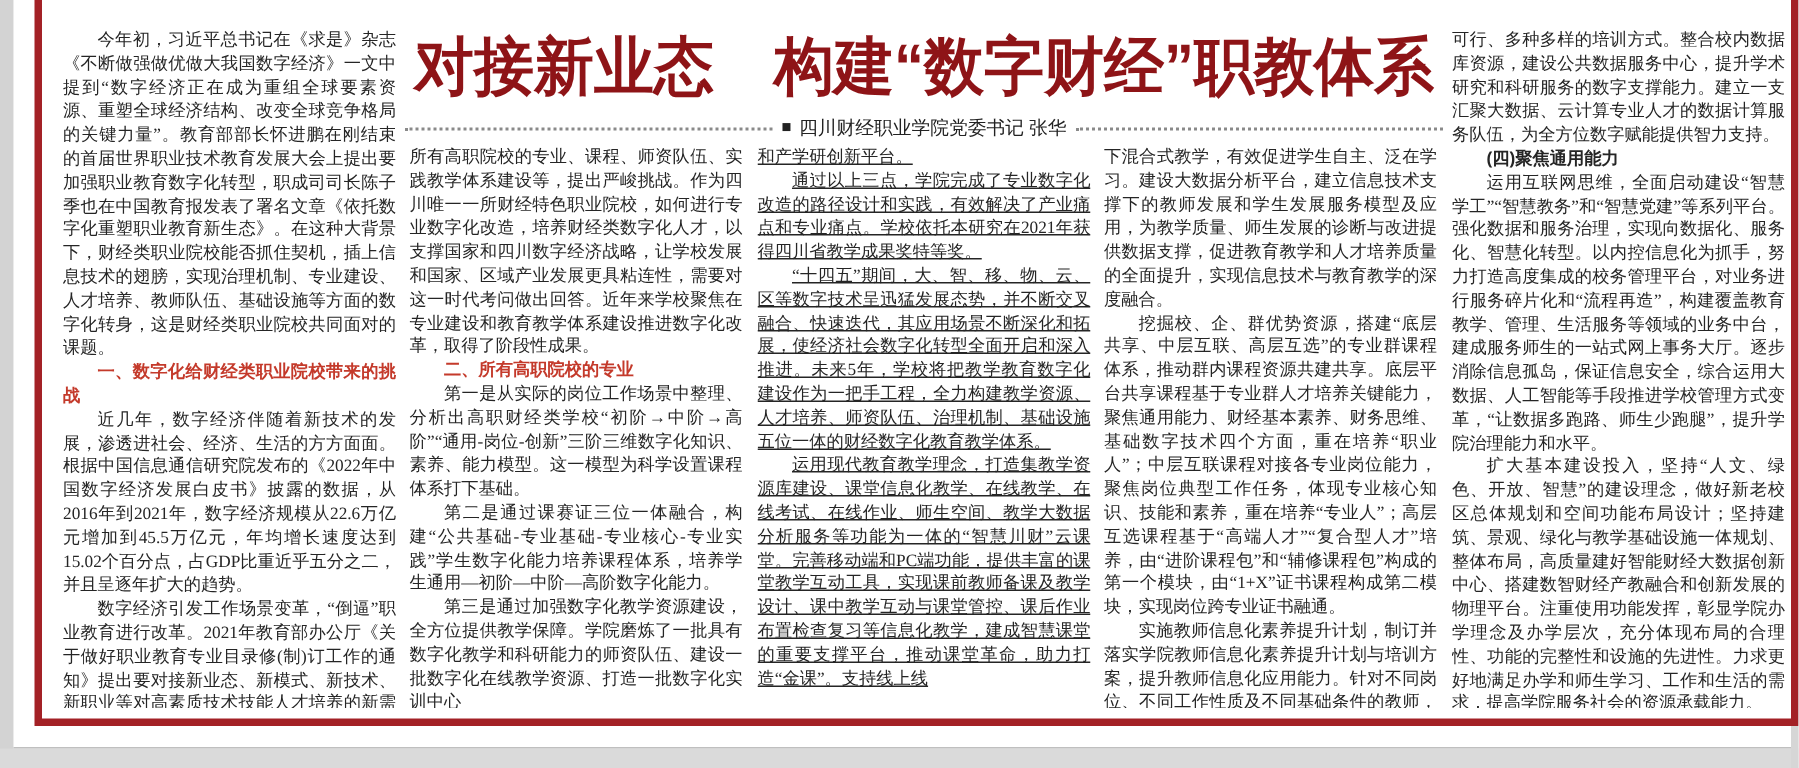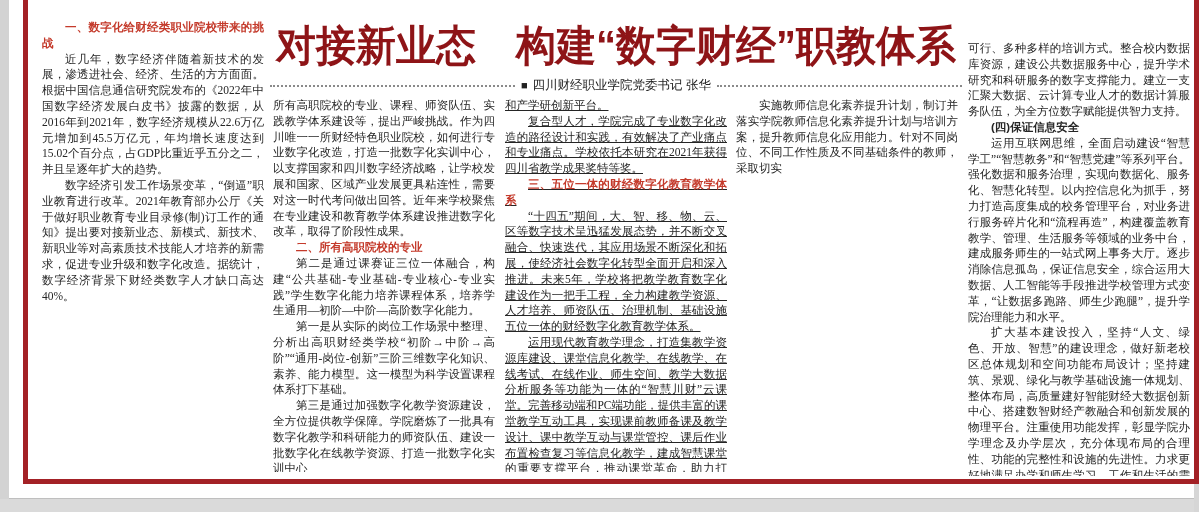--- a/index.html
+++ b/index.html
@@ -37,21 +37,21 @@
     font-size:11.5px;
     line-height:15.8px;
     color:#252525;
     text-align:justify;
   }
   .col p{margin:0;}
   .col-1{left:0;top:2px;height:452px;}
   .col-2{left:231px;top:80px;height:374px;}
   .col-3{left:463px;top:80px;height:374px;text-decoration:underline;}
   .col-4{left:694px;top:80px;height:374px;}
-  .col-5{left:926px;top:2px;height:452px;margin-top:21px;}
+  .col-5{left:926px;top:2px;height:452px;}
   .p{text-indent:2em;}
   .p-cont{text-indent:0;}
   .h-red{
     color:#c43a2b;
     font-weight:bold;
     text-indent:2em;
     font-family:"Liberation Sans", sans-serif;
   }
   .h-sub{
     font-weight:bold;
@@ -132,42 +132,44 @@
           <span class="dotted-rule"></span>
           <span class="byline">
             <span class="byline-marker">■</span>
             <span>四川财经职业学院党委书记 张华</span>
           </span>
           <span class="dotted-rule"></span>
         </div>
       </div>
 
       <div class="col col-1">
+          <p class="p">今年初，习近平总书记在《求是》杂志《不断做强做优做大我国数字经济》一文中提到“数字经济正在成为重组全球要素资源、重塑全球经济结构、改变全球竞争格局的关键力量”。教育部部长怀进鹏在刚结束的首届世界职业技术教育发展大会上提出要加强职业教育数字化转型，职成司司长陈子季也在中国教育报发表了署名文章《依托数字化重塑职业教育新生态》。在这种大背景下，财经类职业院校能否抓住契机，插上信息技术的翅膀，实现治理机制、专业建设、人才培养、教师队伍、基础设施等方面的数字化转身，这是财经类职业院校共同面对的课题。</p>
           <p class="h-red">一、数字化给财经类职业院校带来的挑战</p>
           <p class="p">近几年，数字经济伴随着新技术的发展，渗透进社会、经济、生活的方方面面。根据中国信息通信研究院发布的《2022年中国数字经济发展白皮书》披露的数据，从2016年到2021年，数字经济规模从22.6万亿元增加到45.5万亿元，年均增长速度达到15.02个百分点，占GDP比重近乎五分之二，并且呈逐年扩大的趋势。</p>
           <p class="p">数字经济引发工作场景变革，“倒逼”职业教育进行改革。2021年教育部办公厅《关于做好职业教育专业目录修(制)订工作的通知》提出要对接新业态、新模式、新技术、新职业等对高素质技术技能人才培养的新需求，促进专业升级和数字化改造。据统计，数字经济背景下财经类数字人才缺口高达40%。</p>
         </div>
       <div class="col col-2">
-          <p class="p-cont">所有高职院校的专业、课程、师资队伍、实践教学体系建设等，提出严峻挑战。作为四川唯一一所财经特色职业院校，如何进行专业数字化改造，打造一批数字化实训中心，以支撑国家和四川数字经济战略，让学校发展和国家、区域产业发展更具粘连性，需要对这一时代考问做出回答。近年来学校聚焦在专业建设和教育教学体系建设推进数字化改革，取得了阶段性成果。</p>
+          <p class="p-cont">所有高职院校的专业、课程、师资队伍、实践教学体系建设等，提出严峻挑战。作为四川唯一一所财经特色职业院校，如何进行专业数字化改造，培养财经类数字化人才，以支撑国家和四川数字经济战略，让学校发展和国家、区域产业发展更具粘连性，需要对这一时代考问做出回答。近年来学校聚焦在专业建设和教育教学体系建设推进数字化改革，取得了阶段性成果。</p>
           <p class="h-red">二、所有高职院校的专业</p>
+          <p class="p">第一是从实际的岗位工作场景中整理、分析出高职财经类学校“初阶→中阶→高阶”“通用-岗位-创新”三阶三维数字化知识、素养、能力模型。这一模型为科学设置课程体系打下基础。</p>
           <p class="p">第二是通过课赛证三位一体融合，构建“公共基础-专业基础-专业核心-专业实践”学生数字化能力培养课程体系，培养学生通用—初阶—中阶—高阶数字化能力。</p>
-          <p class="p">第一是从实际的岗位工作场景中整理、分析出高职财经类学校“初阶→中阶→高阶”“通用-岗位-创新”三阶三维数字化知识、素养、能力模型。这一模型为科学设置课程体系打下基础。</p>
           <p class="p">第三是通过加强数字化教学资源建设，全方位提供教学保障。学院磨炼了一批具有数字化教学和科研能力的师资队伍、建设一批数字化在线教学资源、打造一批数字化实训中心</p>
         </div>
       <div class="col col-3">
           <p class="p-cont">和产学研创新平台。</p>
-          <p class="p">复合型人才，学院完成了专业数字化改造的路径设计和实践，有效解决了产业痛点和专业痛点。学校依托本研究在2021年获得四川省教学成果奖特等奖。</p>
-          <p class="h-red">三、五位一体的财经数字化教育教学体系</p>
+          <p class="p">通过以上三点，学院完成了专业数字化改造的路径设计和实践，有效解决了产业痛点和专业痛点。学校依托本研究在2021年获得四川省教学成果奖特等奖。</p>
           <p class="p">“十四五”期间，大、智、移、物、云、区等数字技术呈迅猛发展态势，并不断交叉融合、快速迭代，其应用场景不断深化和拓展，使经济社会数字化转型全面开启和深入推进。未来5年，学校将把教学教育数字化建设作为一把手工程，全力构建教学资源、人才培养、师资队伍、治理机制、基础设施五位一体的财经数字化教育教学体系。</p>
           <p class="p">运用现代教育教学理念，打造集教学资源库建设、课堂信息化教学、在线教学、在线考试、在线作业、师生空间、教学大数据分析服务等功能为一体的“智慧川财”云课堂。完善移动端和PC端功能，提供丰富的课堂教学互动工具，实现课前教师备课及教学设计、课中教学互动与课堂管控、课后作业布置检查复习等信息化教学，建成智慧课堂的重要支撑平台，推动课堂革命，助力打造“金课”。支持线上线</p>
         </div>
       <div class="col col-4">
+          <p class="p-cont">下混合式教学，有效促进学生自主、泛在学习。建设大数据分析平台，建立信息技术支撑下的教师发展和学生发展服务模型及应用，为教学质量、师生发展的诊断与改进提供数据支撑，促进教育教学和人才培养质量的全面提升，实现信息技术与教育教学的深度融合。</p>
+          <p class="p">挖掘校、企、群优势资源，搭建“底层共享、中层互联、高层互选”的专业群课程体系，推动群内课程资源共建共享。底层平台共享课程基于专业群人才培养关键能力，聚焦通用能力、财经基本素养、财务思维、基础数字技术四个方面，重在培养“职业人”；中层互联课程对接各专业岗位能力，聚焦岗位典型工作任务，体现专业核心知识、技能和素养，重在培养“专业人”；高层互选课程基于“高端人才”“复合型人才”培养，由“进阶课程包”和“辅修课程包”构成的第一个模块，由“1+X”证书课程构成第二模块，实现岗位跨专业证书融通。</p>
           <p class="p">实施教师信息化素养提升计划，制订并落实学院教师信息化素养提升计划与培训方案，提升教师信息化应用能力。针对不同岗位、不同工作性质及不同基础条件的教师，采取切实</p>
         </div>
       <div class="col col-5">
           <p class="p-cont">可行、多种多样的培训方式。整合校内数据库资源，建设公共数据服务中心，提升学术研究和科研服务的数字支撑能力。建立一支汇聚大数据、云计算专业人才的数据计算服务队伍，为全方位数字赋能提供智力支持。</p>
-          <p class="h-sub">(四)保证信息安全</p>
+          <p class="h-sub">(四)聚焦通用能力</p>
           <p class="p">运用互联网思维，全面启动建设“智慧学工”“智慧教务”和“智慧党建”等系列平台。强化数据和服务治理，实现向数据化、服务化、智慧化转型。以内控信息化为抓手，努力打造高度集成的校务管理平台，对业务进行服务碎片化和“流程再造”，构建覆盖教育教学、管理、生活服务等领域的业务中台，建成服务师生的一站式网上事务大厅。逐步消除信息孤岛，保证信息安全，综合运用大数据、人工智能等手段推进学校管理方式变革，“让数据多跑路、师生少跑腿”，提升学院治理能力和水平。</p>
           <p class="p">扩大基本建设投入，坚持“人文、绿色、开放、智慧”的建设理念，做好新老校区总体规划和空间功能布局设计；坚持建筑、景观、绿化与教学基础设施一体规划、整体布局，高质量建好智能财经大数据创新中心、搭建数智财经产教融合和创新发展的物理平台。注重使用功能发挥，彰显学院办学理念及办学层次，充分体现布局的合理性、功能的完整性和设施的先进性。力求更好地满足办学和师生学习、工作和生活的需求，提高学院服务社会的资源承载能力。</p>
         </div>
     </div>
   </div>
 </div>
 
 </body></html>

